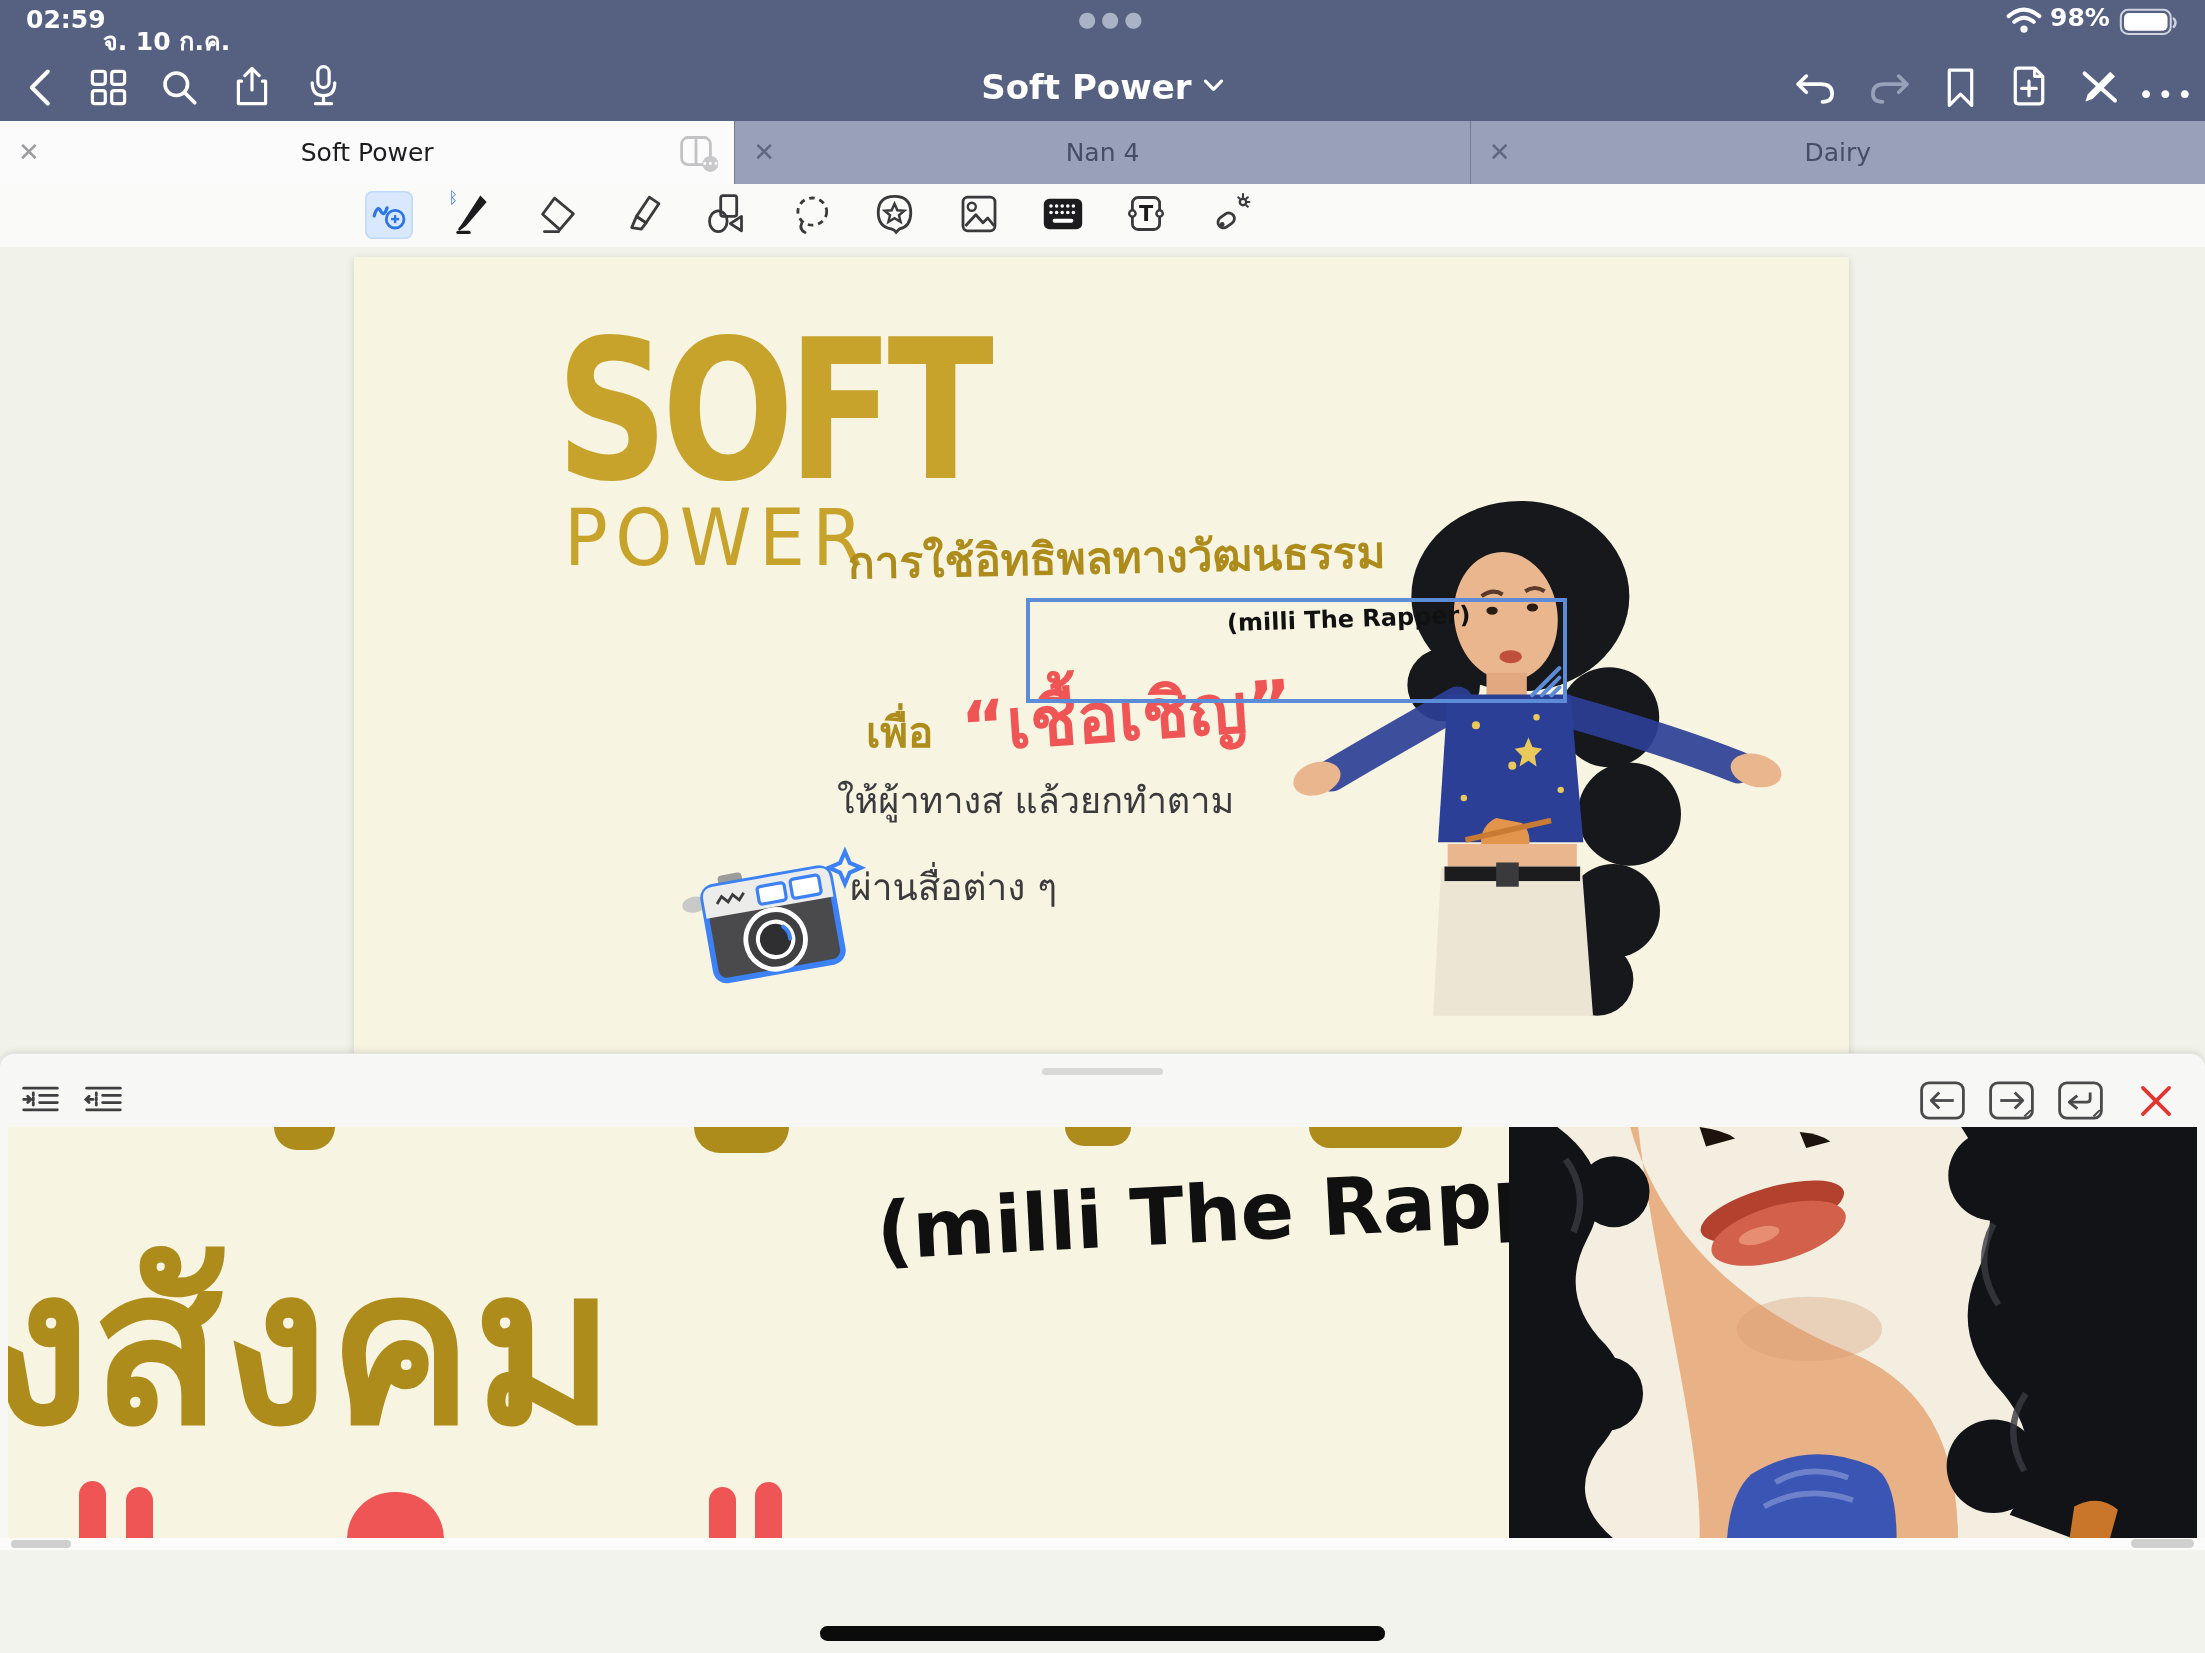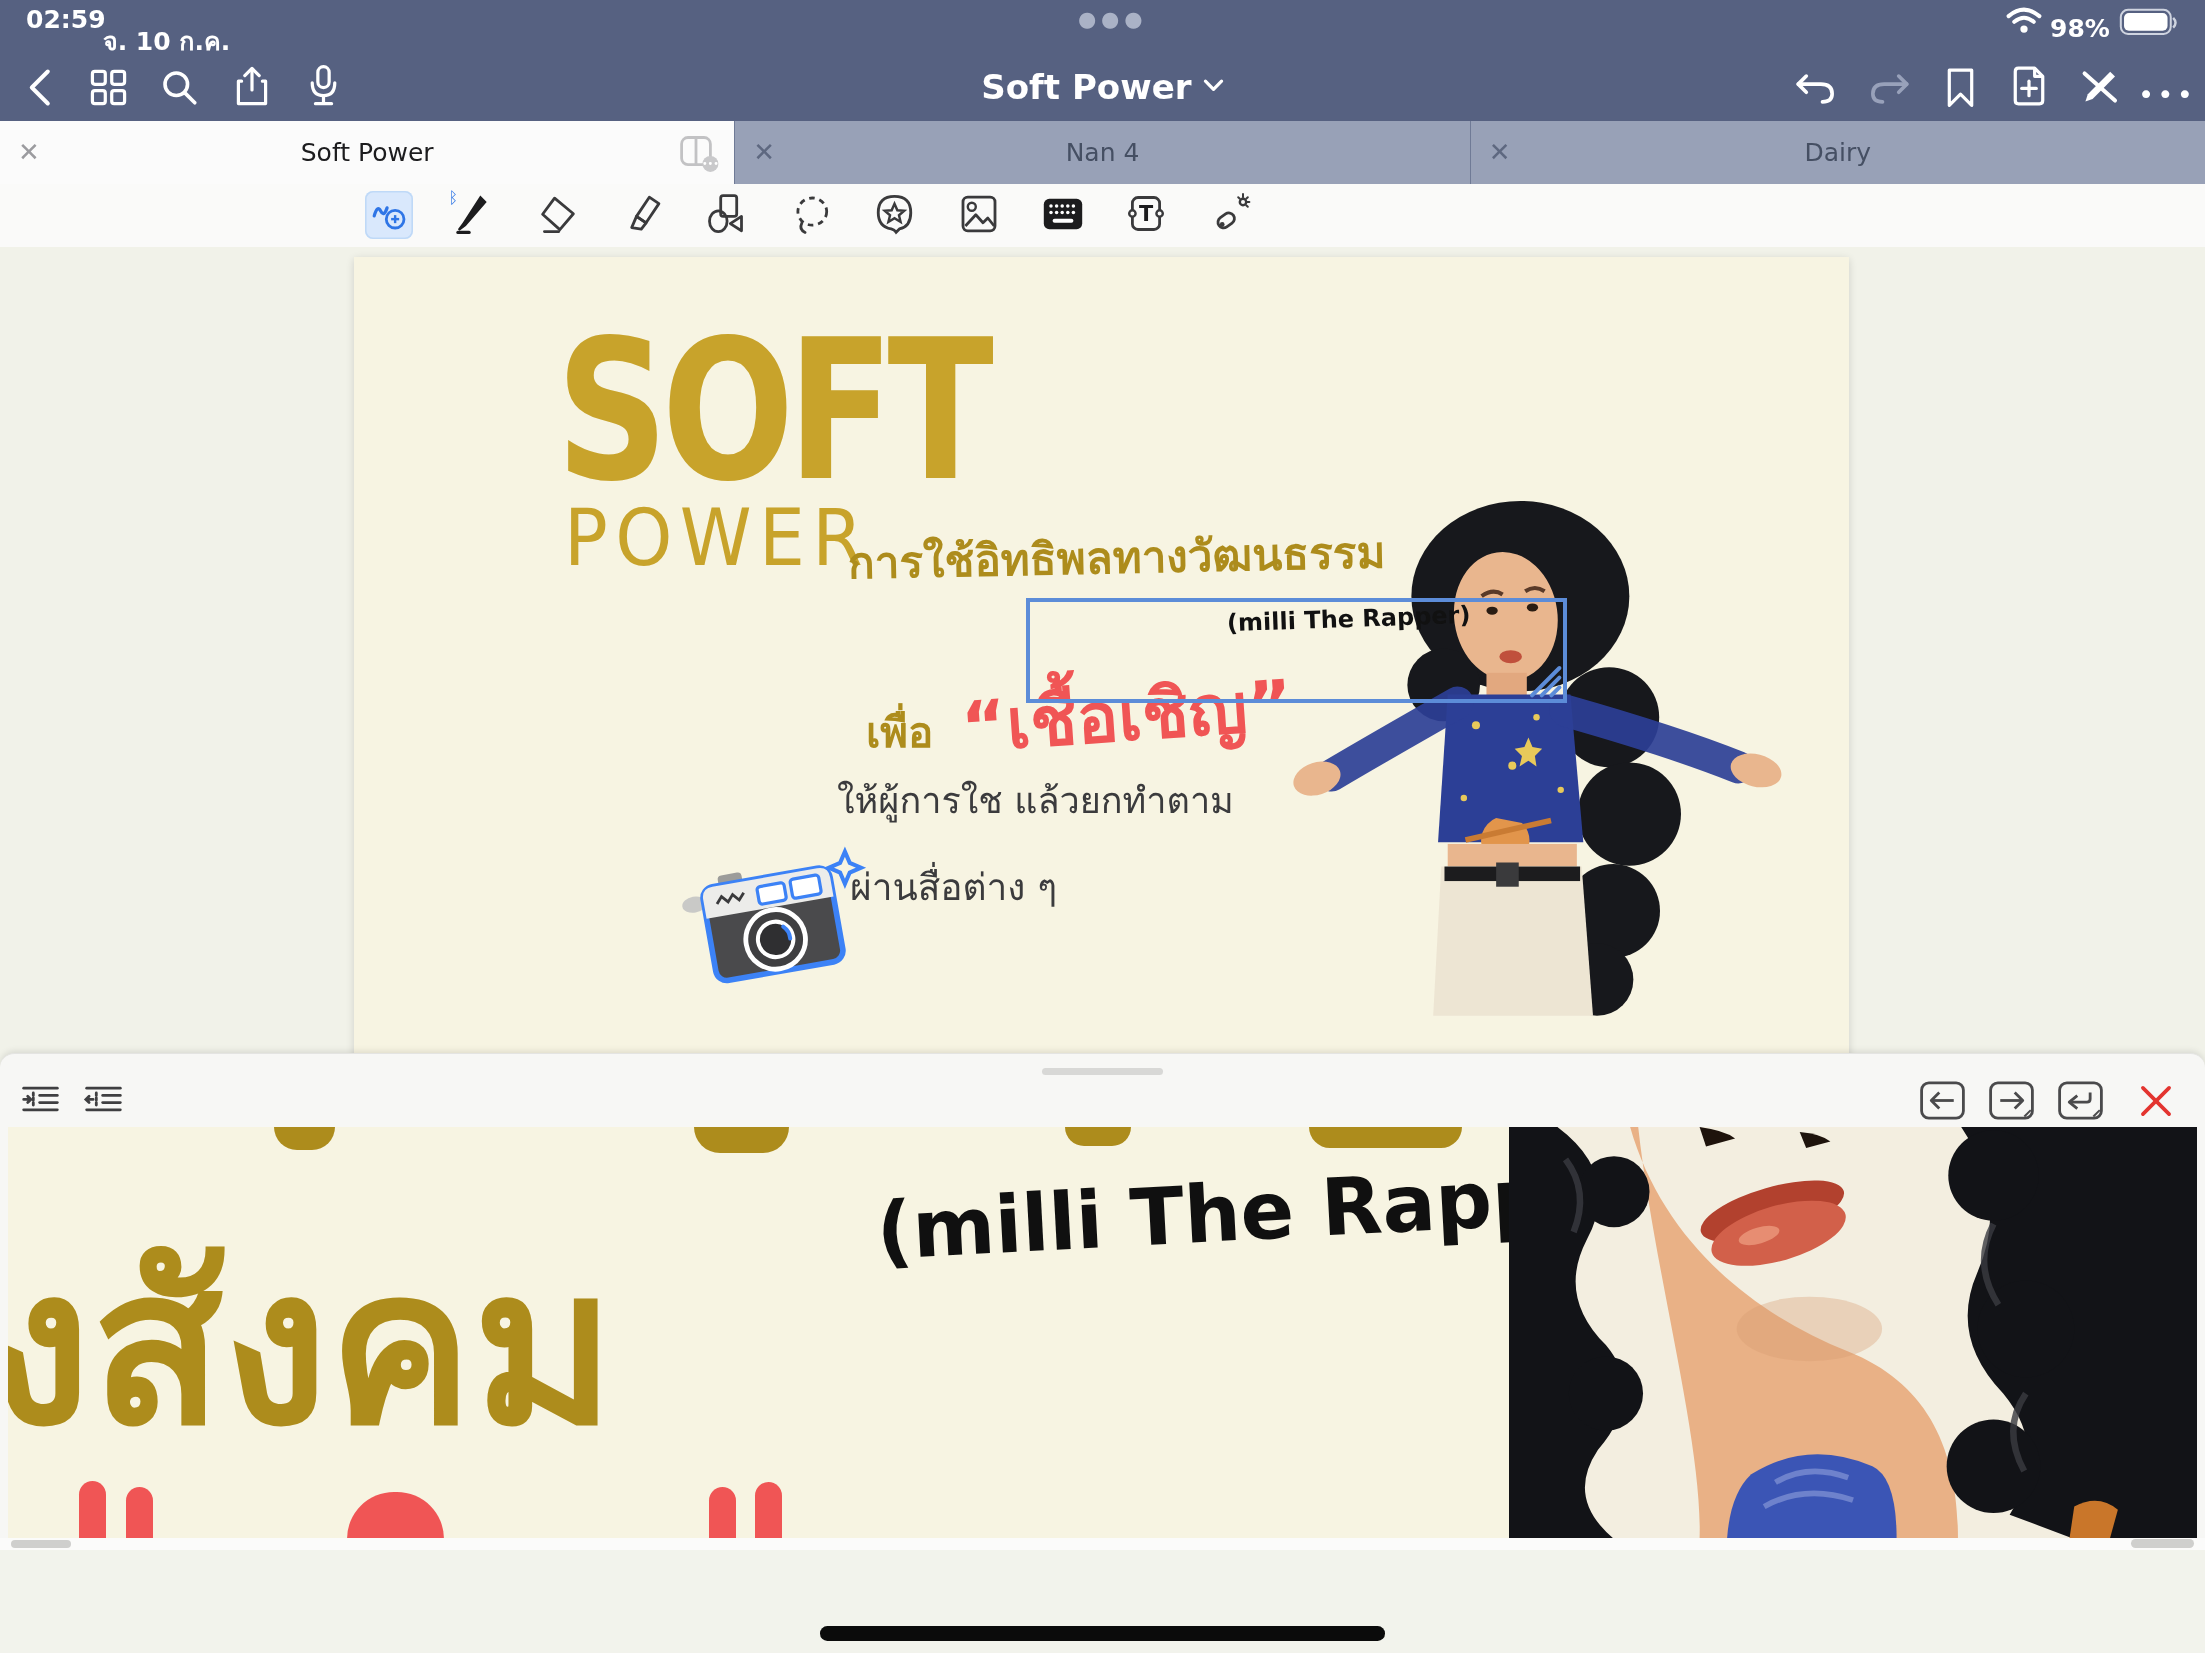--- a/index.html
+++ b/index.html
@@ -73,21 +73,21 @@
   <span class="abs stat-text" style="left:103px;top:21px;">จ. 10 ก.ค.</span>
   <span class="abs" id="mt-dots">●●●</span>
 
   <span class="abs" style="left:2007px;top:8px;">
     <svg width="34" height="26" viewBox="0 0 42 32">
         <path d="M2 10 Q21 -6 40 10" fill="none" stroke="#fff" stroke-width="5" stroke-linecap="round"></path>
         <path d="M9 17 Q21 7 33 17" fill="none" stroke="#fff" stroke-width="5" stroke-linecap="round"></path>
         <circle cx="21" cy="26" r="4.5" fill="#fff"></circle>
       </svg>
   </span>
-  <span class="abs stat-text" style="left:2050px;top:14px;">98%</span>
+  <span class="abs stat-text" style="left:2050px;top:3px;">98%</span>
   <span class="abs" style="left:2120px;top:9px;">
     <svg width="58" height="27.4" viewBox="0 0 72 34">
         <rect x="1" y="1" width="62" height="30" rx="9" fill="none" stroke="#cfd4e0" stroke-width="2.5"></rect>
         <rect x="5" y="5" width="54" height="22" rx="6" fill="#fff"></rect>
         <path d="M66 11 q6 6 0 12" fill="none" stroke="#cfd4e0" stroke-width="3"></path>
       </svg>
   </span>
 
   <div class="abs navbtn" style="left:13px;top:61px;">
     <span>
@@ -338,21 +338,21 @@
   </div>
 </div>
 
 <div class="abs" id="canvas">
   <div class="abs" id="page">
     <div class="abs" id="soft-title">SOFT</div>
     <div class="abs" id="power-title">POWER</div>
     <div class="abs ink" id="gold-line1">การใช้อิทธิพลทางวัฒนธรรม</div>
     <div class="abs ink" id="gold-word">เพื่อ</div>
     <div class="abs ink" id="red-phrase">“เชื้อเชิญ”</div>
-    <div class="abs ink" id="black-line1">ให้ผู้การใช แล้วยกทำตาม</div>
+    <div class="abs ink" id="black-line1">ให้ผู้าทางส แล้วยกทำตาม</div>
     <div class="abs ink" id="black-line2">ผ่านสื่อต่าง ๆ</div>
 
     <div class="abs" style="left:900px;top:226px;">
       <svg width="565" height="533" viewBox="0 0 700 660">
         <g>
             <ellipse cx="330" cy="140" rx="135" ry="118" fill="#17181C"></ellipse>
             <circle cx="440" cy="290" r="62" fill="#17181C"></circle>
             <circle cx="465" cy="410" r="64" fill="#17181C"></circle>
             <circle cx="445" cy="530" r="58" fill="#17181C"></circle>
             <circle cx="425" cy="615" r="45" fill="#17181C"></circle>

